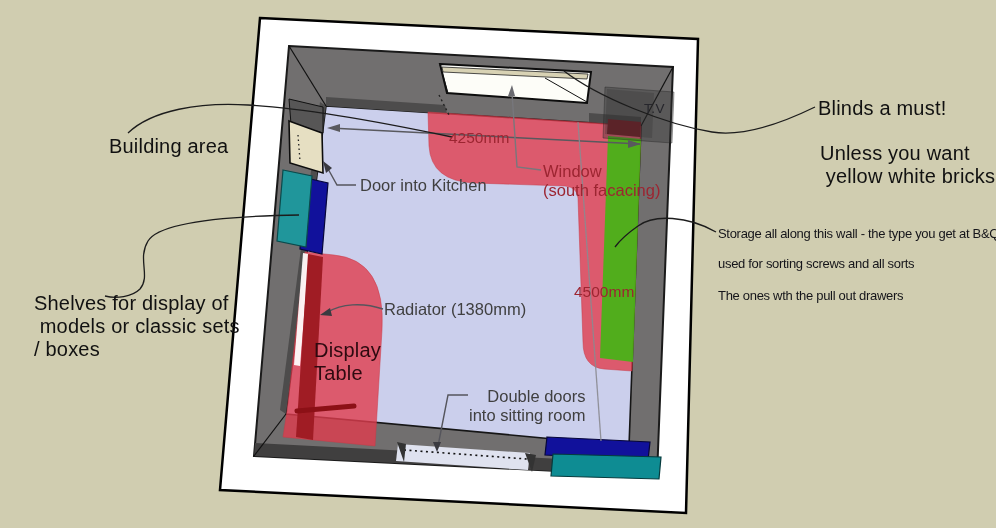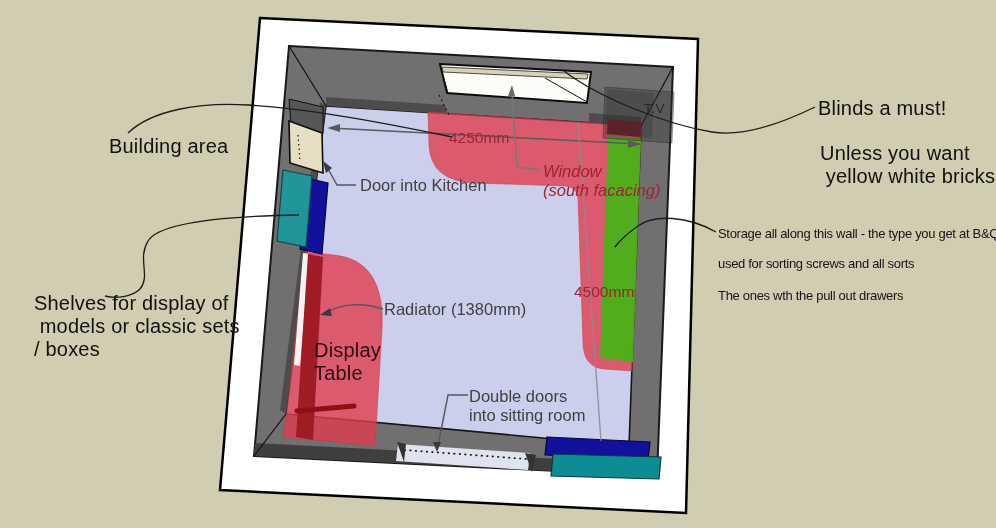--- a/index.html
+++ b/index.html
@@ -7,31 +7,31 @@
     width:996px;height:528px;overflow:hidden;position:relative;
     background:#d0cdb0;
     font-family:"Liberation Sans","DejaVu Sans",sans-serif;
   }
   #scene{position:absolute;left:0;top:0;}
   .label{
     position:absolute;white-space:pre;line-height:23px;
     color:#111;font-size:20px;letter-spacing:0.2px;
   }
   .label.gray{color:#404040;font-size:16.5px;line-height:19px;letter-spacing:0;}
-  .label.red{color:#9c2531;font-size:16.5px;line-height:19px;letter-spacing:0;font-style:italic;}
+  .label.red{color:#9c2531;font-size:16.5px;line-height:19px;letter-spacing:0;}
   .label.dim{color:#9c2531;font-size:15.5px;letter-spacing:0;}
   .label.darkred{color:#2e0a10;}
   .label.small{color:#15151a;font-size:13px;letter-spacing:-0.3px;line-height:14px;}
   .label.tv{color:#26262c;font-size:13.5px;letter-spacing:0.5px;margin-left:24px;}
   #building-area{left:77px;top:135px;margin-left:32px;}
   #door-kitchen{left:360px;top:176px;}
   #shelves{left:3px;top:292px;margin-left:31px;}
   #display-table{left:314px;top:339px;}
   #radiator{left:384px;top:300px;}
-  #double-doors{left:469px;top:387px;}
+  #double-doors{left:469px;top:387px;text-align:right;}
   #window-label{left:543px;top:162px;}
   #dim-4250{left:449px;top:126px;}
   #dim-4500{left:574px;top:280px;}
   #tv-label{left:620px;top:97px;}
   #blinds{left:818px;top:97px;}
   #unless{left:820px;top:142px;}
   #storage-1{left:718px;top:227px;}
   #storage-2{left:718px;top:257px;}
   #storage-3{left:718px;top:289px;}
 </style>

